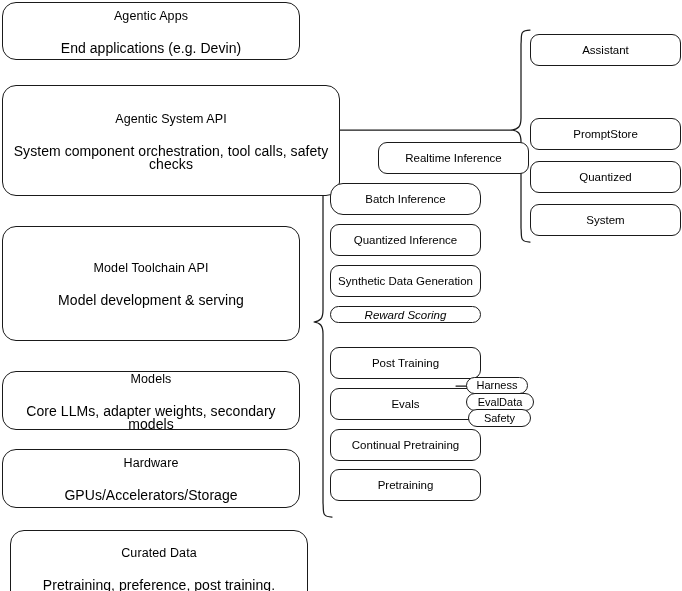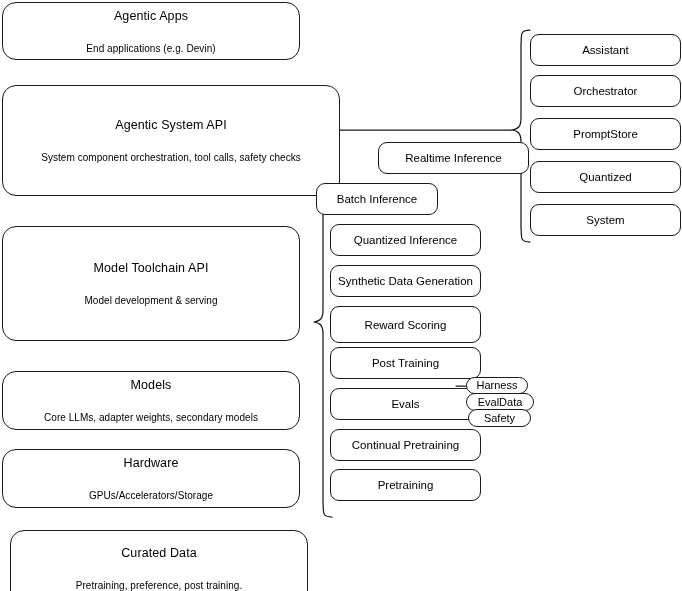--- a/index.html
+++ b/index.html
@@ -38,21 +38,21 @@
     border-radius: 14px;
     padding: 0 10px;
     gap: 16px;
   }
   .stack .title {
     font-size: 12.5px;
     line-height: 16px;
     letter-spacing: 0.1px;
   }
   .stack .sub {
-    font-size: 10px;
+    font-size: 14px;
     line-height: 13px;
     margin-top: 2px;
     letter-spacing: 0.05px;
   }
   
   .chip {
     border-radius: 9px;
     font-size: 11.5px;
     line-height: 14px;
     padding: 0 8px;
@@ -139,30 +139,30 @@
   </div>
 
   <div class="node stack" style="left:10px; top:530px; width:298px; height:76px;">
     <div class="title">Curated Data</div>
     <div class="sub">Pretraining, preference, post training.</div>
   </div>
 
   <div class="node chip" style="left:330px; top:142px; width:151px; height:32px;margin-left:48px;">
     <span>Realtime Inference</span>
   </div>
-  <div class="node chip" style="left:316px; top:183px; width:122px; height:32px;">
+  <div class="node chip" style="left:330px; top:183px; width:151px; height:32px;border-radius:13px;">
     <span>Batch Inference</span>
   </div>
   <div class="node chip" style="left:330px; top:224px; width:151px; height:32px;">
     <span>Quantized Inference</span>
   </div>
   <div class="node chip" style="left:330px; top:265px; width:151px; height:32px;">
     <span>Synthetic Data Generation</span>
   </div>
-  <div class="node chip" style="left:330px; top:306px; width:151px; height:37px;">
+  <div class="node chip" style="left:330px; top:306px; width:151px; height:17px;font-style:italic;">
     <span>Reward Scoring</span>
   </div>
   <div class="node chip" style="left:330px; top:347px; width:151px; height:32px;">
     <span>Post Training</span>
   </div>
   <div class="node chip" style="left:330px; top:388px; width:151px; height:32px;">
     <span>Evals</span>
   </div>
   <div class="node chip" style="left:330px; top:429px; width:151px; height:32px;">
     <span>Continual Pretraining</span>
@@ -177,23 +177,20 @@
   <div class="node pill" style="left:466px; top:393px; width:68px; height:18px;">
     <span>EvalData</span>
   </div>
   <div class="node pill" style="left:468px; top:409px; width:63px; height:18px;">
     <span>Safety</span>
   </div>
 
   <div class="node chip" style="left:530px; top:34px; width:151px; height:32px;">
     <span>Assistant</span>
   </div>
-  <div class="node chip" style="left:530px; top:75px; width:151px; height:32px;">
-    <span>Orchestrator</span>
-  </div>
   <div class="node chip" style="left:530px; top:118px; width:151px; height:32px;">
     <span>PromptStore</span>
   </div>
   <div class="node chip" style="left:530px; top:161px; width:151px; height:32px;">
     <span>Quantized</span>
   </div>
   <div class="node chip" style="left:530px; top:204px; width:151px; height:32px;">
     <span>System</span>
   </div>
 

